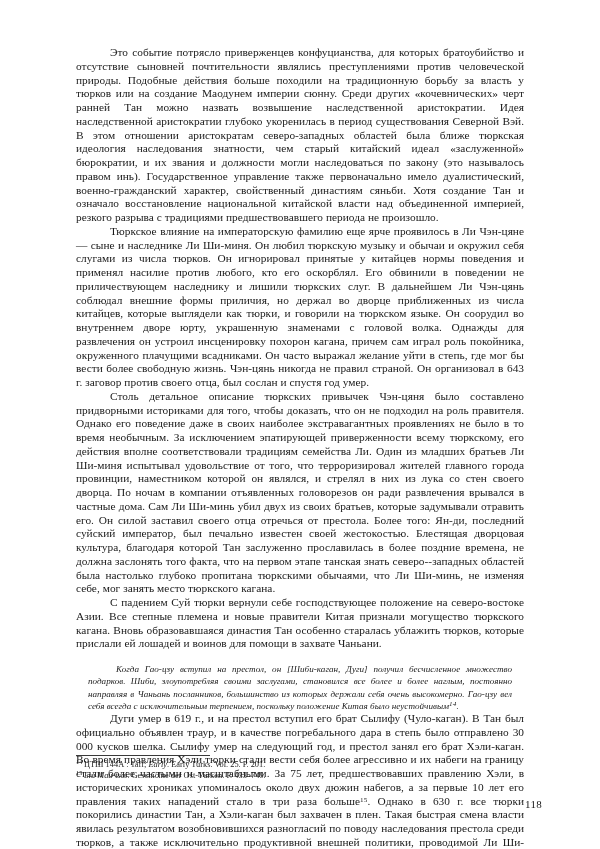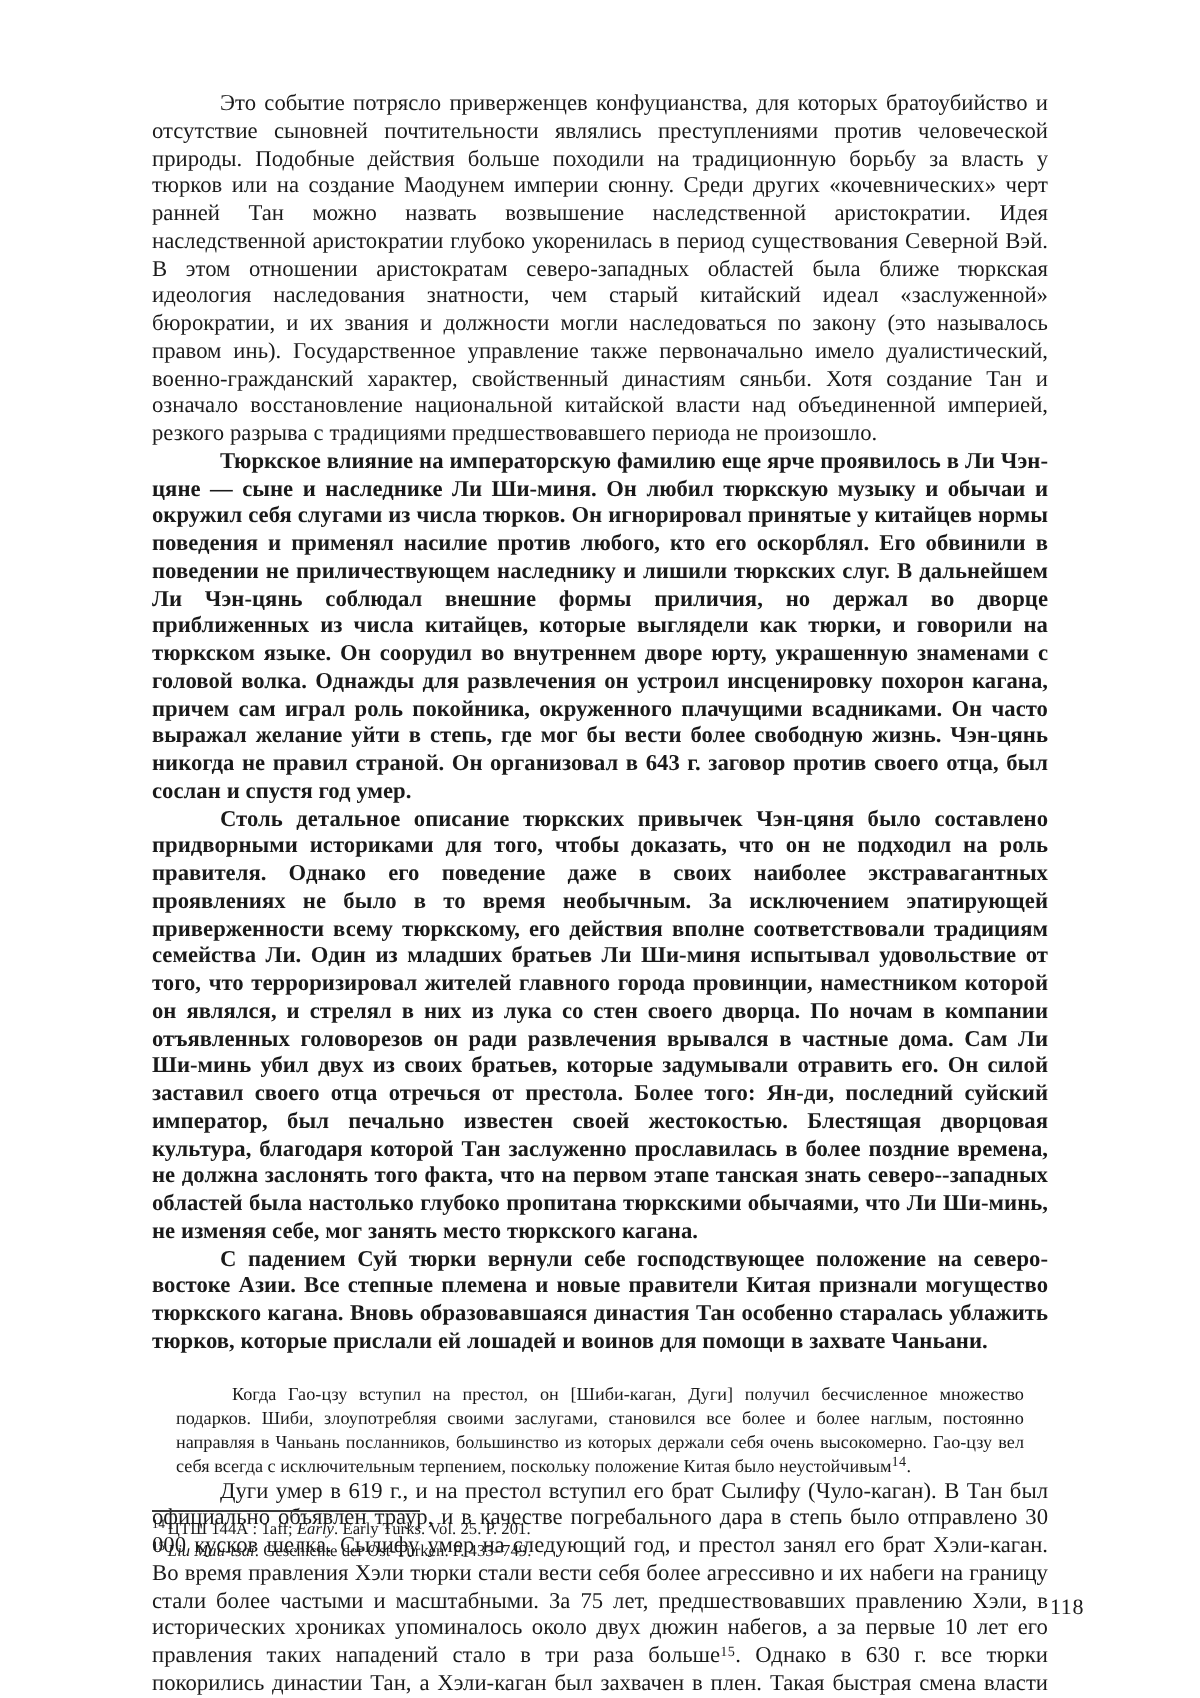--- a/index.html
+++ b/index.html
@@ -34,30 +34,30 @@
     text-align: justify;
     text-indent: 34px;
     font-size: 11.35px;
     line-height: 13.75px;
     letter-spacing: 0.01px;
     word-spacing: 0.1px;
     -webkit-font-smoothing: antialiased;
   }
   p.body-para + p.body-para {
     margin-top: 0px;
-    font-weight: bold;
   }
   .quote-block {
     margin: 12px 0 0 12px;
     width: 424px;
     text-align: justify;
     text-indent: 28px;
     font-size: 9.1px;
     line-height: 12.3px;
     letter-spacing: 0.01px;
+    font-style: italic;
   }
   .after-quote {
     margin-top: 12px;
   }
   sup.fn-ref {
     font-size: 7.1px;
     vertical-align: 0.42em;
     line-height: 0;
     letter-spacing: 0.2px;
   }

